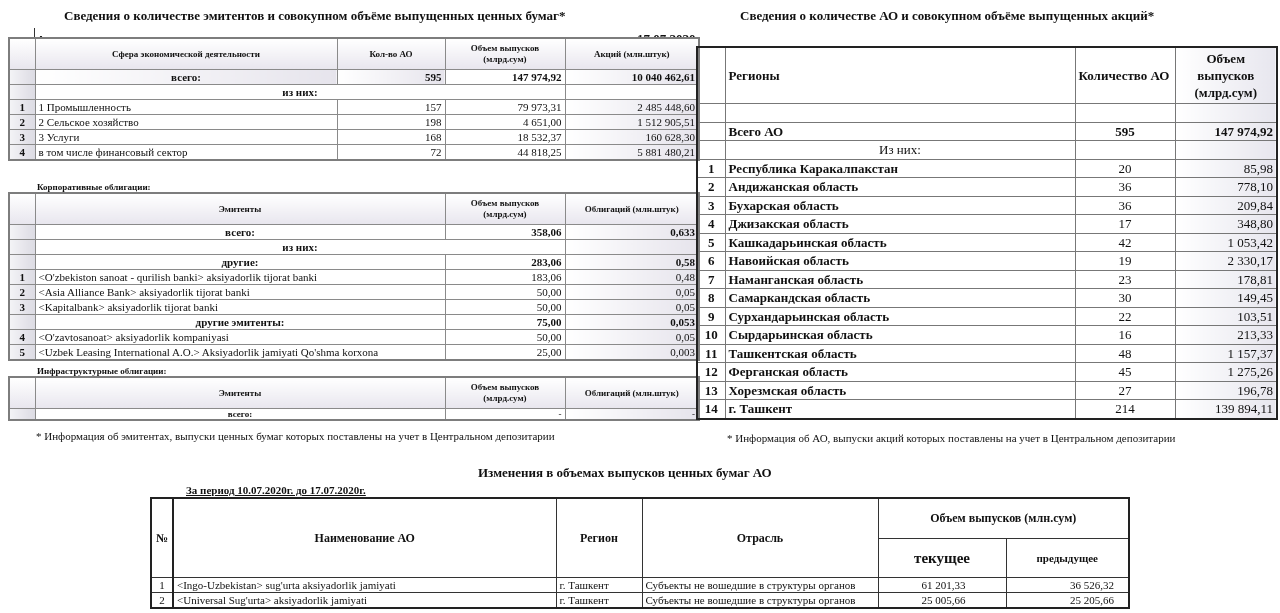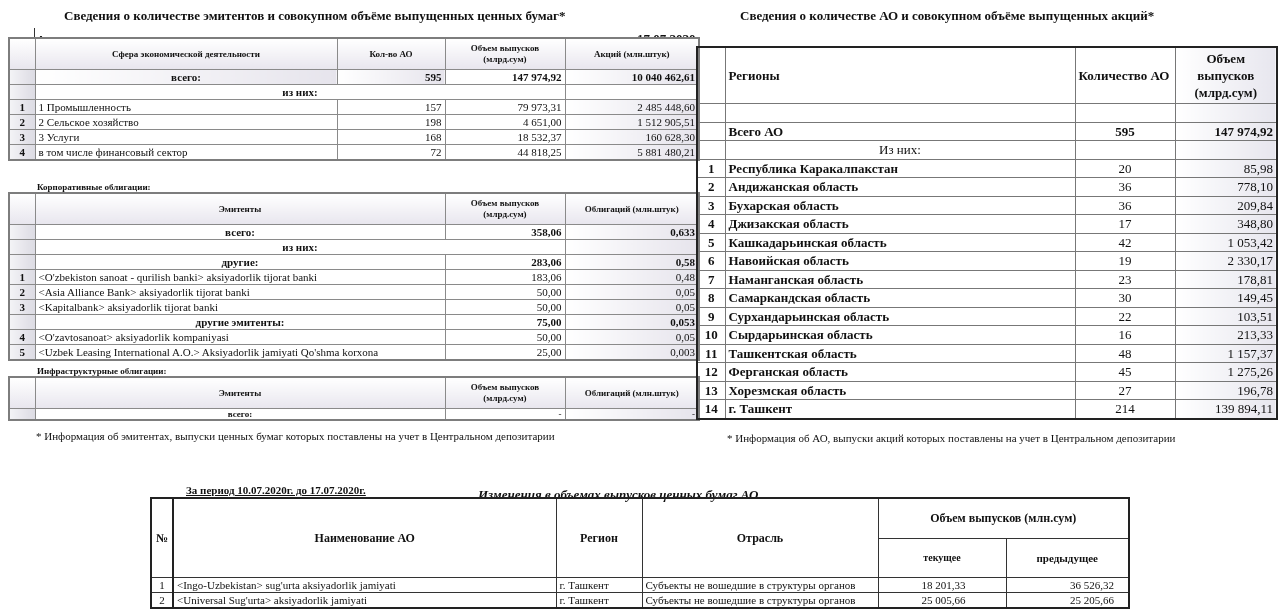--- a/index.html
+++ b/index.html
@@ -313,49 +313,49 @@
       <tr>
         <td class="idx">14</td>
         <td>г. Ташкент</td>
         <td class="num">214</td>
         <td class="vol">139 894,11</td>
       </tr>
     </tbody>
 </table>
 <div class="abs footnote" style="left:727px;top:432px;">* Информация об АО, выпуски акций которых поставлены на учет в Центральном депозитарии</div>
 
-<div class="abs title" style="left:478px;top:487px;font-style:italic;">Изменения в объемах выпусков ценных бумаг АО</div>
+<div class="abs title" style="left:478px;top:465px;">Изменения в объемах выпусков ценных бумаг АО</div>
 <div class="abs small-bold" style="left:186px;top:484px;font-size:11px;text-decoration:underline;">За период 10.07.2020г. до 17.07.2020г.</div>
 <table class="abs bt" style="left:150px;top:497px;width:978px;">
   <colgroup>
       <col style="width:22px">
       <col style="width:383px">
       <col style="width:86px">
       <col style="width:236px">
       <col style="width:128px">
       <col style="width:123px">
     </colgroup>
   <tbody>
       <tr class="hh">
     <td rowspan="2" style="height:78px;border-right:2px solid #222;">№</td>
     <td rowspan="2">Наименование АО</td>
     <td rowspan="2">Регион</td>
     <td rowspan="2">Отрасль</td>
     <td colspan="2" style="height:38px;">Объем выпусков (млн.сум)</td>
   </tr>
   <tr class="hh">
-    <td style="height:38px;font-size:10px;">текущее</td>
+    <td style="height:38px;font-size:15px;">текущее</td>
     <td style="height:38px;font-size:11px;">предыдущее</td>
   </tr>
   <tr>
     <td style="text-align:center;border-right:2px solid #222;">1</td>
     <td>&lt;Ingo-Uzbekistan&gt; sug'urta aksiyadorlik jamiyati</td>
     <td>г. Ташкент</td>
     <td>Субъекты не вошедшие в структуры органов</td>
-    <td style="text-align:right;padding-right:40px;">18 201,33</td>
+    <td style="text-align:right;padding-right:40px;">61 201,33</td>
     <td style="text-align:right;padding-right:14px;">36 526,32</td>
   </tr>
   <tr>
     <td style="text-align:center;border-right:2px solid #222;">2</td>
     <td>&lt;Universal Sug'urta&gt; aksiyadorlik jamiyati</td>
     <td>г. Ташкент</td>
     <td>Субъекты не вошедшие в структуры органов</td>
     <td style="text-align:right;padding-right:40px;">25 005,66</td>
     <td style="text-align:right;padding-right:14px;">25 205,66</td>
   </tr>

